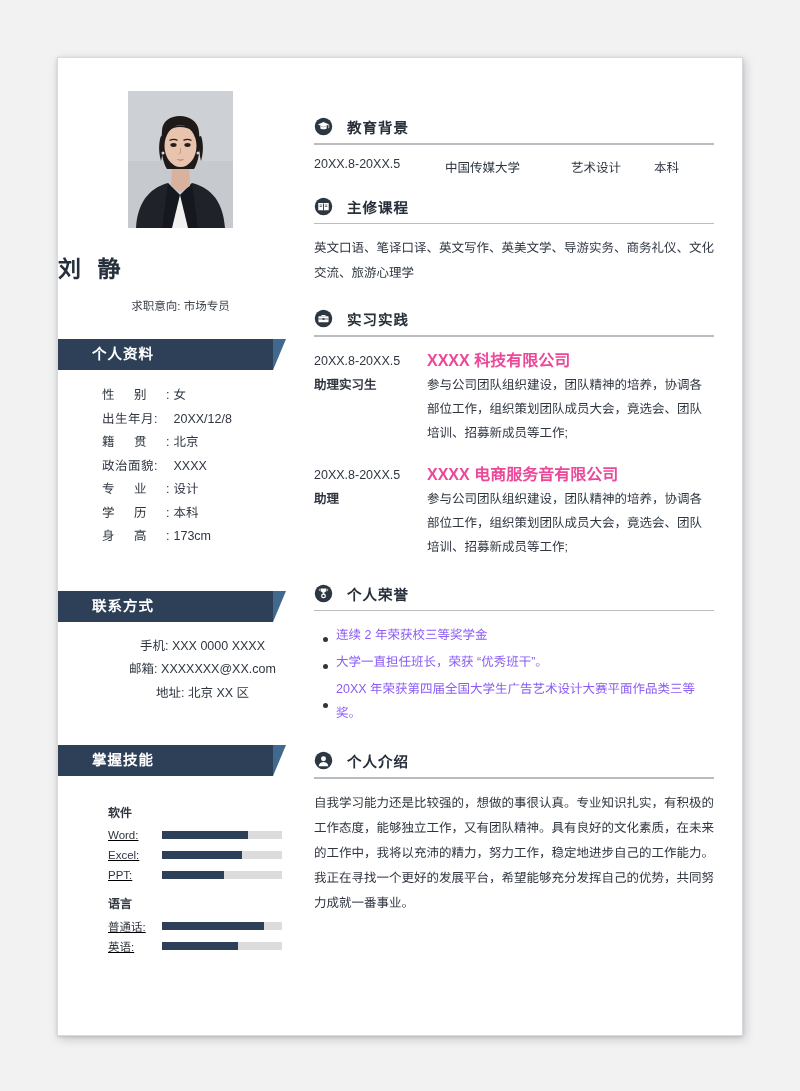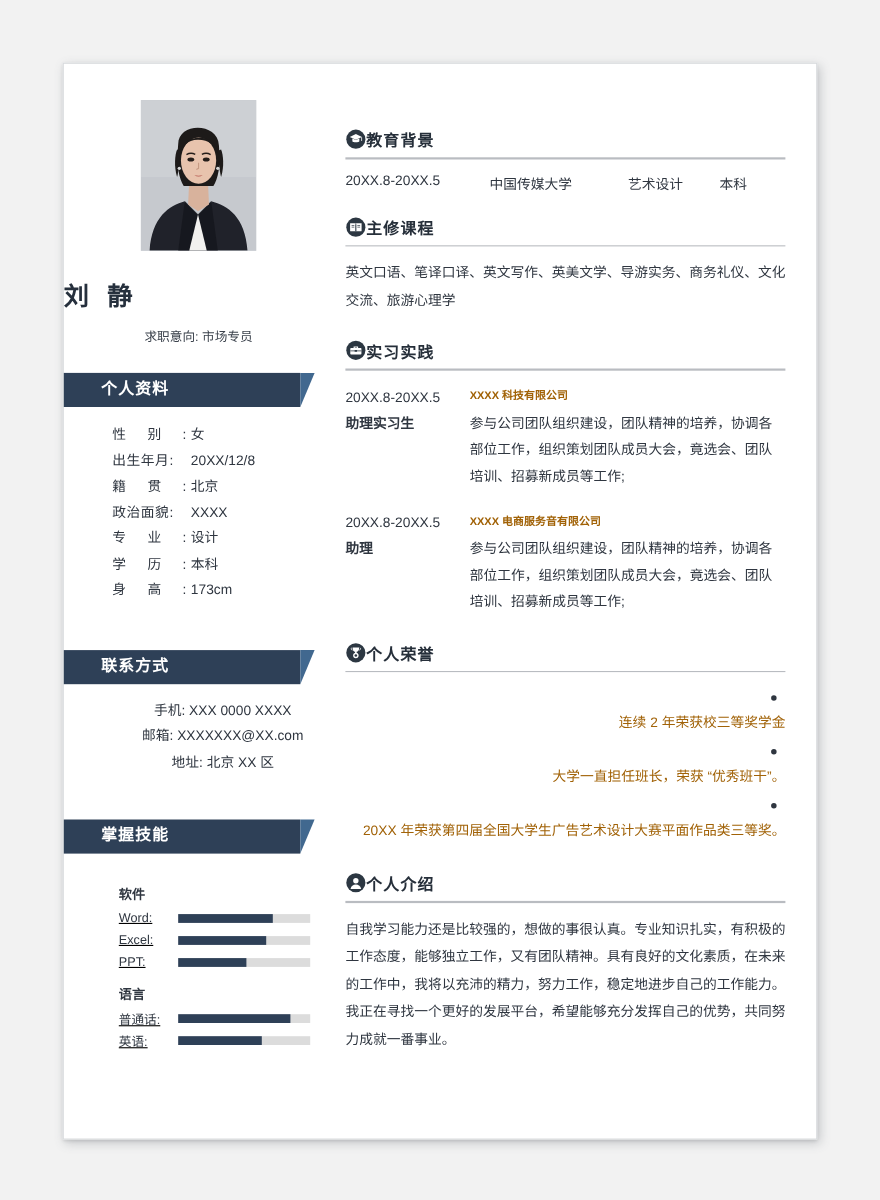--- a/index.html
+++ b/index.html
@@ -167,21 +167,21 @@
     flex: 1 1 auto;
     padding: 58px 28px 0 11px;
     position: relative;
   }
 
   .section { margin-bottom: 6px; }
 
   .sec-head {
     display: flex;
     align-items: center;
-    gap: 0;
+    gap: 14px;
     padding-bottom: 6px;
   }
   .sec-icon {
     width: 19px; height: 19px;
     flex: 0 0 19px;
     display: block;
   }
   .sec-icon svg { display: block; width: 19px; height: 19px; }
   .sec-title {
     font-size: 14.5px;
@@ -220,40 +220,39 @@
   .job-left {
     width: 113px;
     flex: 0 0 113px;
     font-size: 12.5px;
     color: #2f3640;
     line-height: 24px;
   }
   .job-left .job-role { font-weight: bold; }
   .job-right { flex: 1 1 auto; }
   .job-company {
-    font-size: 10px;
+    font-size: 16px;
     font-weight: bold;
-    color: #a16207;
+    color: #ec4899;
     line-height: 24px;
   }
   .job-desc {
     font-size: 12.5px;
     color: #2f3640;
     line-height: 24px;
   }
 
   .honor-list { padding-bottom: 16px; }
   .honor-item {
     display: flex;
-    align-items: flex-end;
-    font-size: 12.5px;
-    color: #a16207;
+    align-items: center;
+    font-size: 12.5px;
+    color: #8b5cf6;
     line-height: 24px;
     padding-bottom: 3px;
-    flex-direction: column;
   }
   .honor-dot {
     width: 22px;
     flex: 0 0 22px;
     display: flex;
     justify-content: center;
     padding-top: 9px;
   }
   .honor-dot i {
     display: block;

